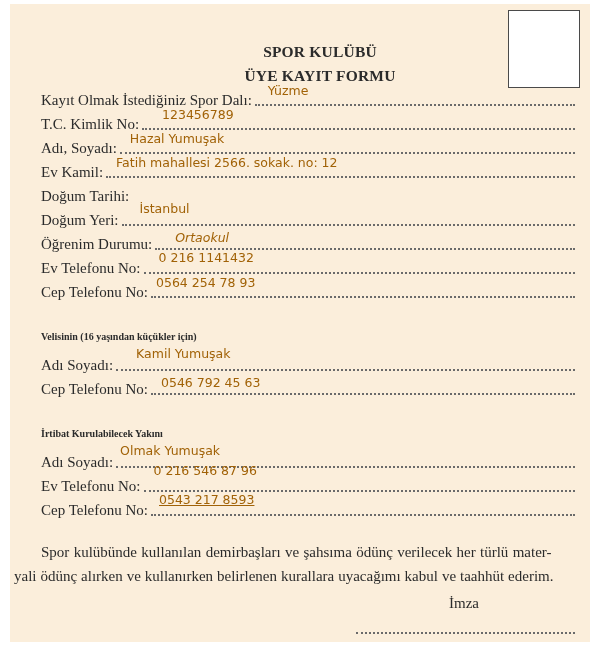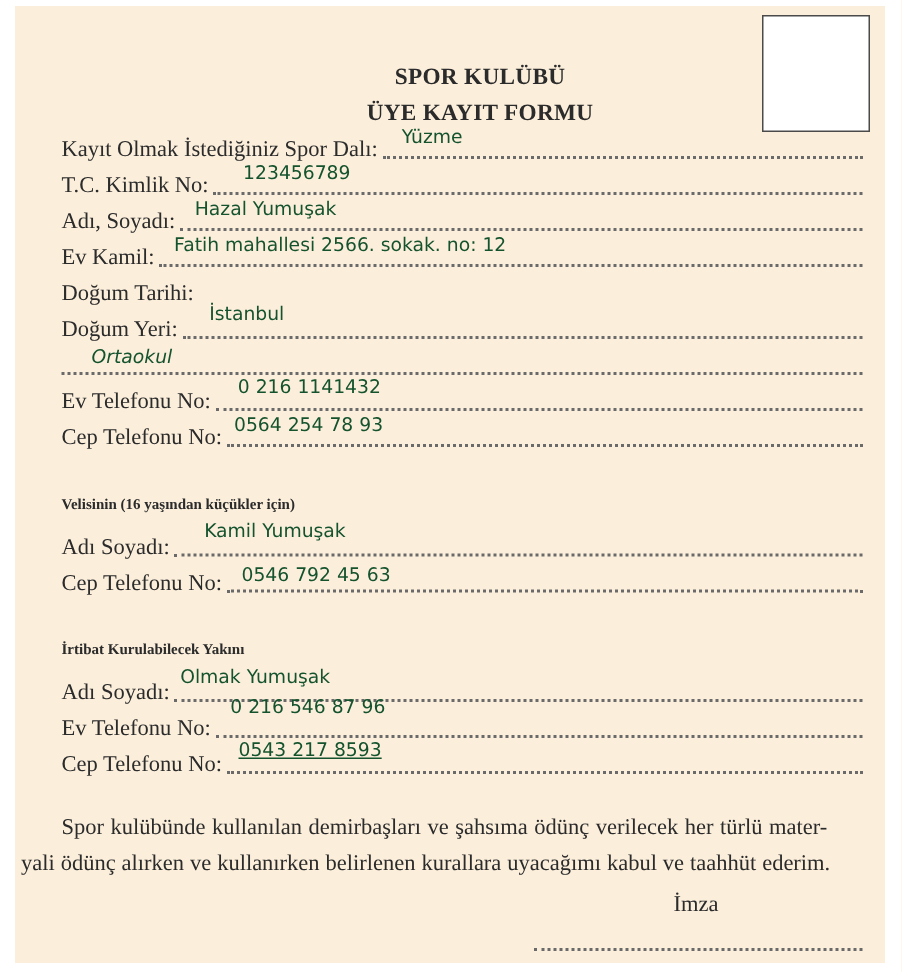--- a/index.html
+++ b/index.html
@@ -26,21 +26,21 @@
     font-size: 15px; line-height: 18px;
   }
   .row .label { white-space: nowrap; padding-right: 3px; }
   .row .dots {
     flex: 1; position: relative; height: 18px;
     border-bottom: 2px dotted #6a6a6a; margin-bottom: 3px;
   }
   .row .value {
     position: absolute; bottom: 4px; white-space: nowrap;
     font-family: "DejaVu Sans", "Liberation Sans", sans-serif;
-    font-size: 12.5px; color: #14532d;
+    font-size: 12.5px; color: #a16207;
   }
   .section-head {
     position: absolute; left: 41px; font-weight: bold; font-size: 10px;
   }
   .para {
     position: absolute; font-size: 15px; white-space: nowrap;
   }
   .sig-dots {
     position: absolute; left: 356px; top: 630px; width: 219px; height: 2px;
     border-bottom: 2px dotted #6a6a6a;
@@ -82,20 +82,21 @@
 <div class="row" style="top:183px;">
   <span class="label">Doğum Tarihi:</span>
 </div>
 <div class="row" style="top:207px;">
   <span class="label">Doğum Yeri:</span>
   <span class="dots">
       <span class="value" style="left:18px; bottom:6px;">İstanbul</span>
     </span>
 </div>
 <div class="row" style="top:231px;">
+  <span class="label">Öğrenim Durumu:</span>
   <span class="dots">
       <span class="value" style="left:20px; bottom:1px;font-style:italic;">Ortaokul</span>
     </span>
 </div>
 <div class="row" style="top:255px;">
   <span class="label">Ev Telefonu No:</span>
   <span class="dots">
       <span class="value" style="left:15px; bottom:5px;">0 216 1141432</span>
     </span>
 </div>

